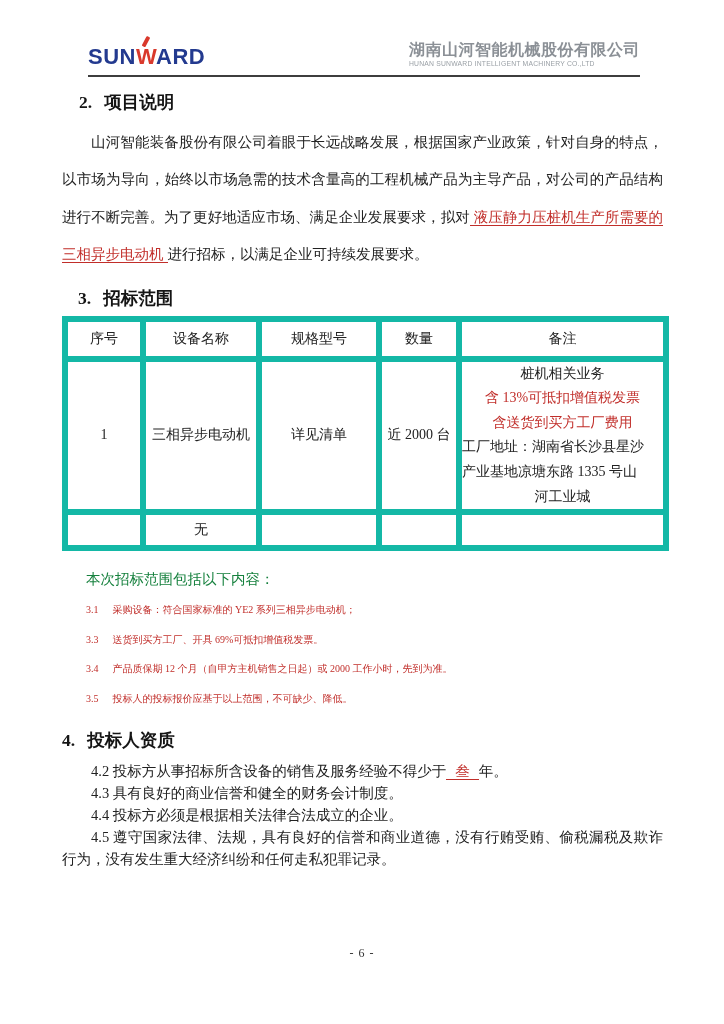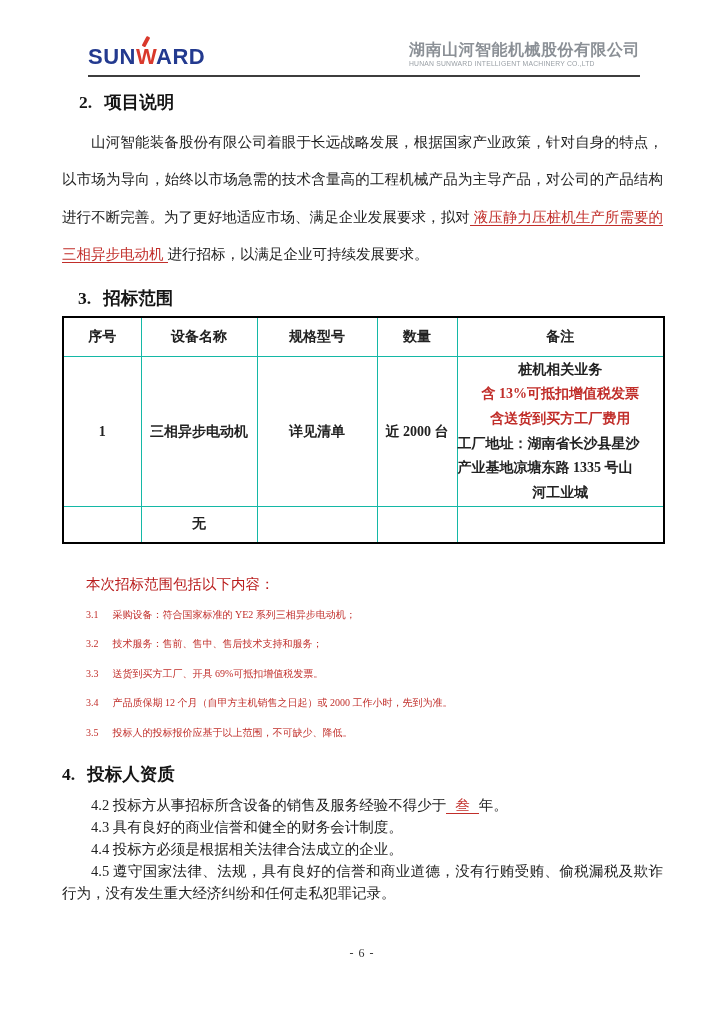--- a/index.html
+++ b/index.html
@@ -41,34 +41,34 @@
   .seg-red-underline {
     color:#c12e2a; border-bottom:1.5px solid #c12e2a; padding:0 4px;
   }
   .sec3-title { margin:12px 16px 6px; }
   
   table.scope {
     width:601px; border-collapse:collapse; border:2px solid #000;
     font-size:14px; color:#222; table-layout:fixed;
   }
   table.scope th, table.scope td {
-    border:1px solid #14b8a6; text-align:center; vertical-align:middle;
-    font-weight:700; padding:0;
+    border:6px solid #14b8a6; text-align:center; vertical-align:middle;
+    font-weight:400; padding:0;
   }
   tr.head-row { height:40px; }
   tr.data-row1 { height:150px; }
   tr.data-row2 { height:36px; }
   td.remark-td { vertical-align:middle; padding:2px 5px; }
   .remark-line { line-height:24.6px; }
   .remark-line.c-red { color:#c12e2a; }
   .remark-line.c-black { color:#222; }
   .remark-line.a-center { text-align:center; }
   .remark-line.a-left { text-align:left; }
   
-  .intro { font-size:14.5px; line-height:28px; margin-top:26px; text-indent:24px; color:#b91c1c; }
+  .intro { font-size:14.5px; line-height:28px; margin-top:14px; text-indent:24px; color:#15803d; }
   .scope-items { margin-top:2px; }
   .scope-item { color:#c12e2a; font-size:10px; line-height:29.6px; padding-left:24px; }
   .scope-num { margin-right:14px; }
   
   .sec4-title { margin:14px 0 8px; }
   .s4-para {
     font-size:14.5px; line-height:22.2px; text-align:justify;
     text-indent:29px; color:#222;
   }
   .year-red {
@@ -142,21 +142,20 @@
         <td></td>
         <td></td>
         <td></td>
       </tr>
     </tbody>
       </table>
 
     <p class="intro">本次招标范围包括以下内容：</p>
     <div class="scope-items">
         <div class="scope-item"><span class="scope-num">3.1</span><span>采购设备：符合国家标准的 YE2 系列三相异步电动机；</span></div>
-        <div class="scope-item"><span class="scope-num">3.2</span><span>技术服务：售前、售中、售后技术支持和服务；</span></div>
         <div class="scope-item"><span class="scope-num">3.3</span><span>送货到买方工厂、开具 69%可抵扣增值税发票。</span></div>
         <div class="scope-item"><span class="scope-num">3.4</span><span>产品质保期 12 个月（自甲方主机销售之日起）或 2000 工作小时，先到为准。</span></div>
         <div class="scope-item"><span class="scope-num">3.5</span><span>投标人的投标报价应基于以上范围，不可缺少、降低。</span></div>
       </div>
 
     <h2 class="sec-title sec4-title">
       <span class="t-num">4.</span><span>投标人资质</span>
     </h2>
     <p class="s4-para"><span>4.2 投标方从事招标所含设备的销售及服务经验不得少于</span><span class="year-red">叁</span><span>年。</span></p>
     <p class="s4-para">4.3 具有良好的商业信誉和健全的财务会计制度。</p>

